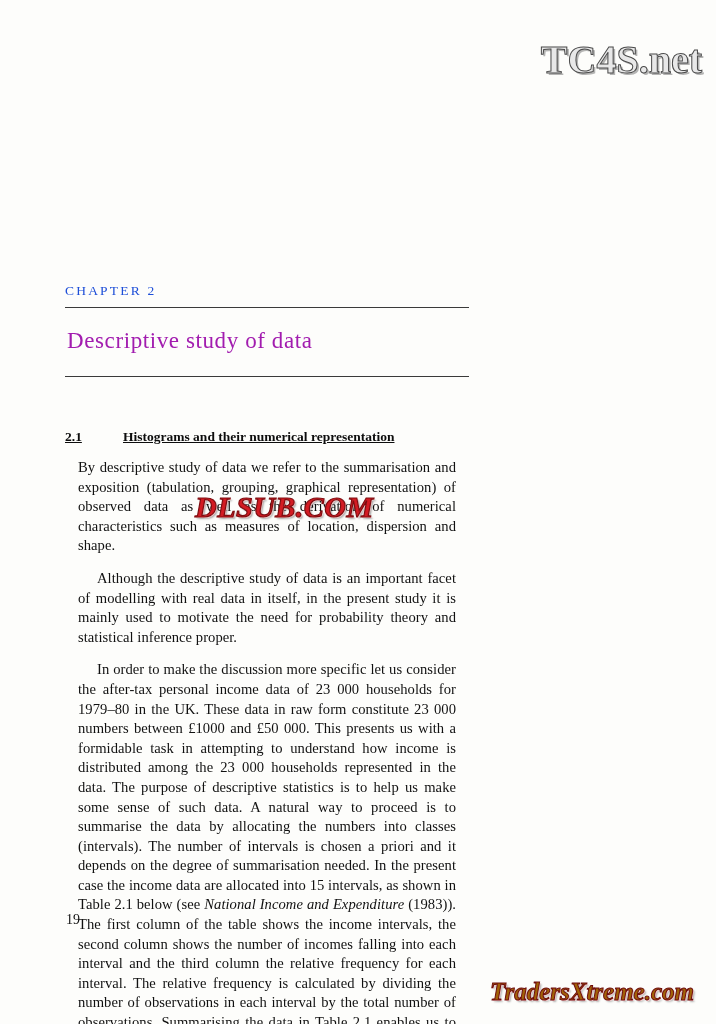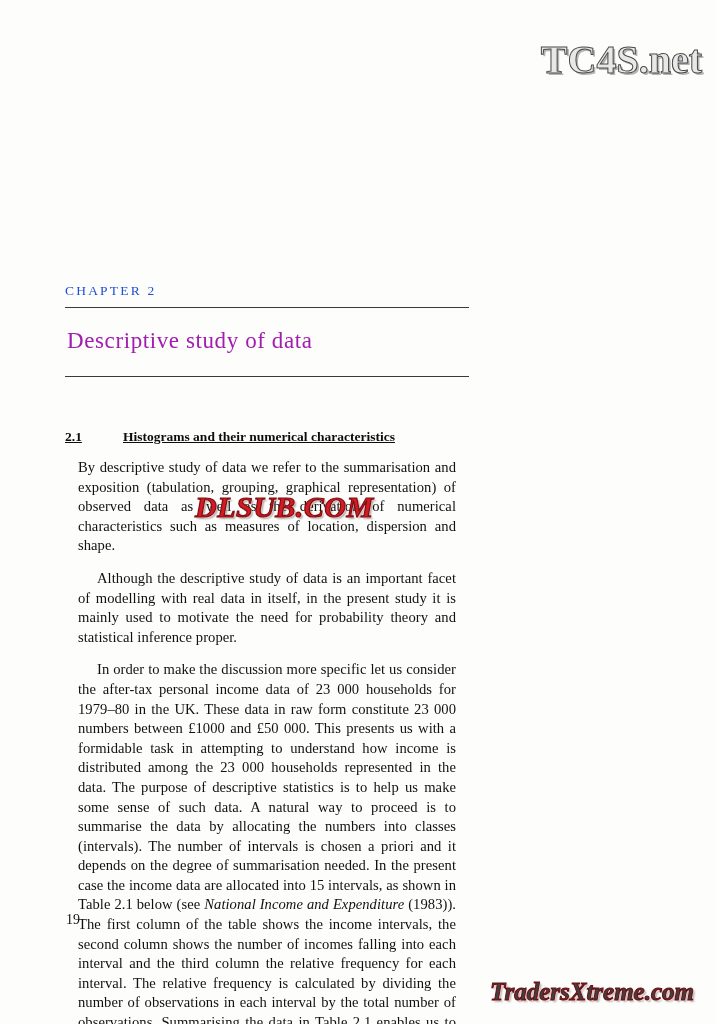--- a/index.html
+++ b/index.html
@@ -137,21 +137,21 @@
 
   
   .wm-bot {
     position: absolute;
     right: 22px;
     bottom: 18px;
     font-family: "Liberation Serif", serif;
     font-weight: bold;
     font-style: italic;
     font-size: 25px;
-    color: #404040;
+    color: #a16207;
     -webkit-text-stroke: 1px #6d0a0d;
     text-shadow: 1px 1px 0 #f6cccc, 2px 2px 2px rgba(0,0,0,0.3);
     user-select: none;
   }
 </style>
 </head>
 <body>
 
 <div class="page">
 
@@ -160,21 +160,21 @@
   <div class="content">
 
     <div class="chapter-label">CHAPTER 2</div>
     <hr class="rule">
 
     <div class="chapter-title">Descriptive study of data</div>
     <hr class="rule2">
 
     <div class="section-head">
       <span class="section-num">2.1</span>
-      <span class="section-title">Histograms and their numerical characteristics</span>
+      <span class="section-title">Histograms and their numerical representation</span>
     </div>
 
     <div class="body-text">
       <p>By descriptive study of data we refer to the summarisation and exposition (tabulation, grouping, graphical representation) of observed data as well as the derivation of numerical characteristics such as measures of location, dispersion and shape.</p>
       <p class="indent">Although the descriptive study of data is an important facet of modelling with real data in itself, in the present study it is mainly used to motivate the need for probability theory and statistical inference proper.</p>
       <p class="indent"><span>In order to make the discussion more specific let us consider the after-tax personal income data of 23 000 households for 1979–80 in the UK. These data in raw form constitute 23 000 numbers between £1000 and £50 000. This presents us with a formidable task in attempting to understand how income is distributed among the 23 000 households represented in the data. The purpose of descriptive statistics is to help us make some sense of such data. A natural way to proceed is to summarise the data by allocating the numbers into classes (intervals). The number of intervals is chosen a priori and it depends on the degree of summarisation needed. In the present case the income data are allocated into 15 intervals, as shown in Table 2.1 below (see </span><i>National Income and Expenditure</i><span> (1983)). The first column of the table shows the income intervals, the second column shows the number of incomes falling into each interval and the third column the relative frequency for each interval. The relative frequency is calculated by dividing the number of observations in each interval by the total number of observations. Summarising the data in Table 2.1 enables us to get some idea of how income is distributed among the various classes. If we plot the relative frequencies in a bar graph we get what is known as the </span><i>histogram</i><span>,</span></p>
     </div>
 
   </div>
 

